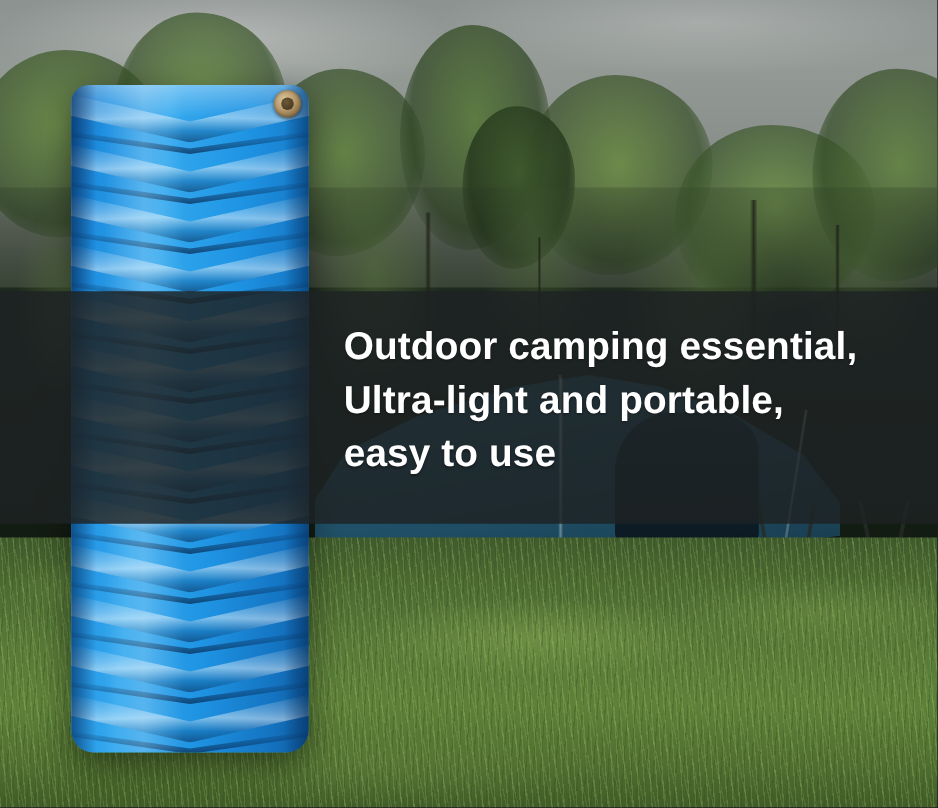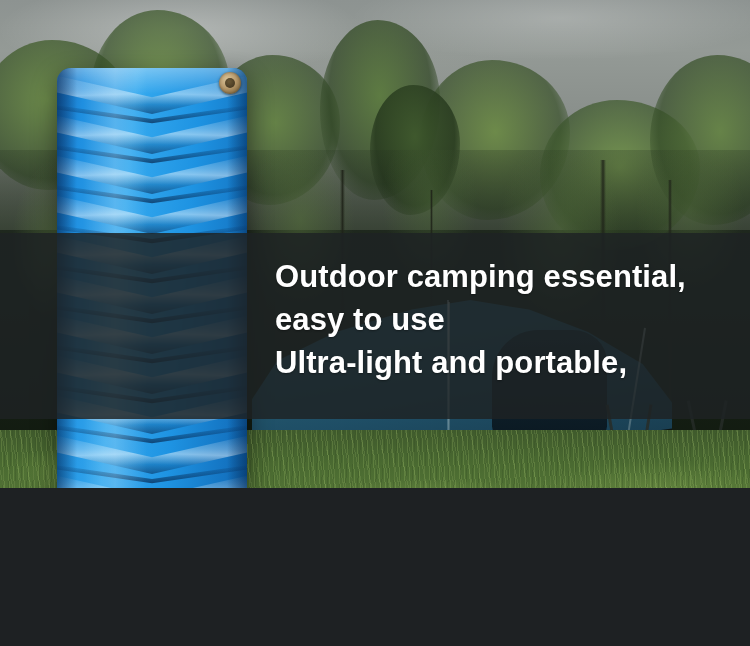--- a/index.html
+++ b/index.html
@@ -1,20 +1,20 @@
 <!DOCTYPE html>
 <html><head>
 <meta charset="utf-8">
 <style>
   html,body{margin:0;padding:0;background:#1e2123;}
   body{font-family:"Liberation Sans","DejaVu Sans",sans-serif;}
 
   #banner{
     position:relative;
-    width:750px;height:488px;
+    width:750px;height:646px;
     overflow:hidden;
   }
 
   
   .scene{position:absolute;inset:0;}
 
   
   .sky{
     position:absolute;left:0;top:0;width:750px;height:230px;
     background:
@@ -341,17 +341,17 @@
     <div class="sideL"></div>
     <div class="sideR"></div>
     <div class="gloss"></div>
   </div>
   <div class="valve" style="position:absolute;left:219px;top:72px;"></div>
 
   <div class="band"></div>
 
   <div class="copy">
     <div class="line">Outdoor camping essential,</div>
+    <div class="line">Ultra-light and portable,</div>
     <div class="line">easy to use</div>
-    <div class="line">Ultra-light and portable,</div>
   </div>
 
 </div>
 
 </body></html>

